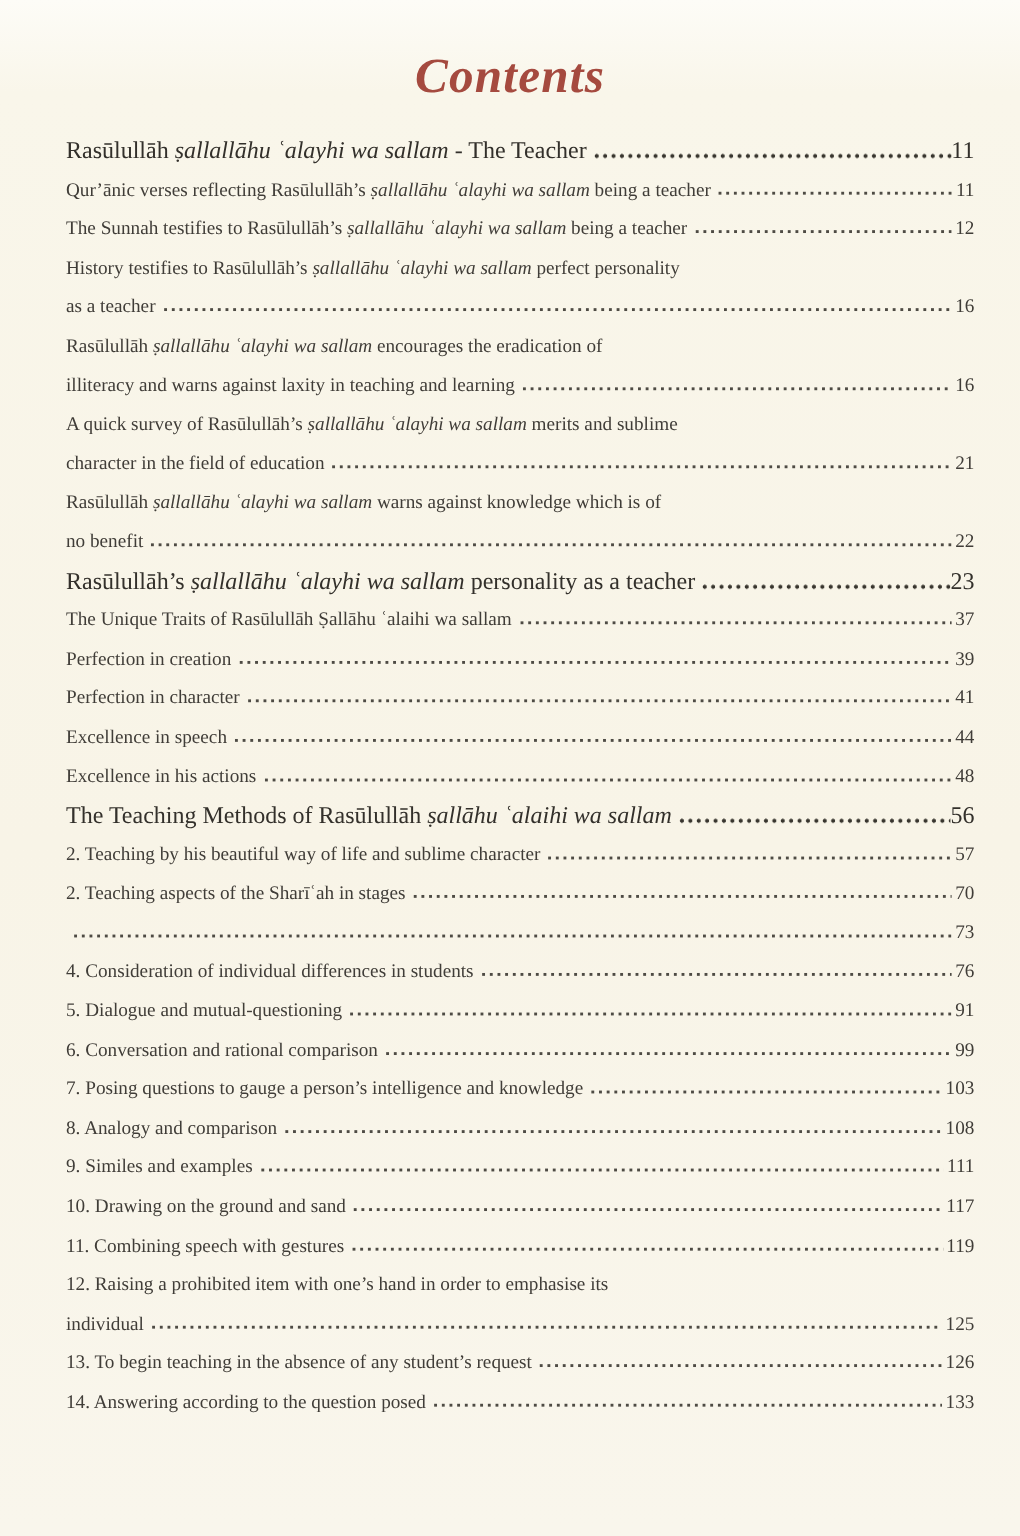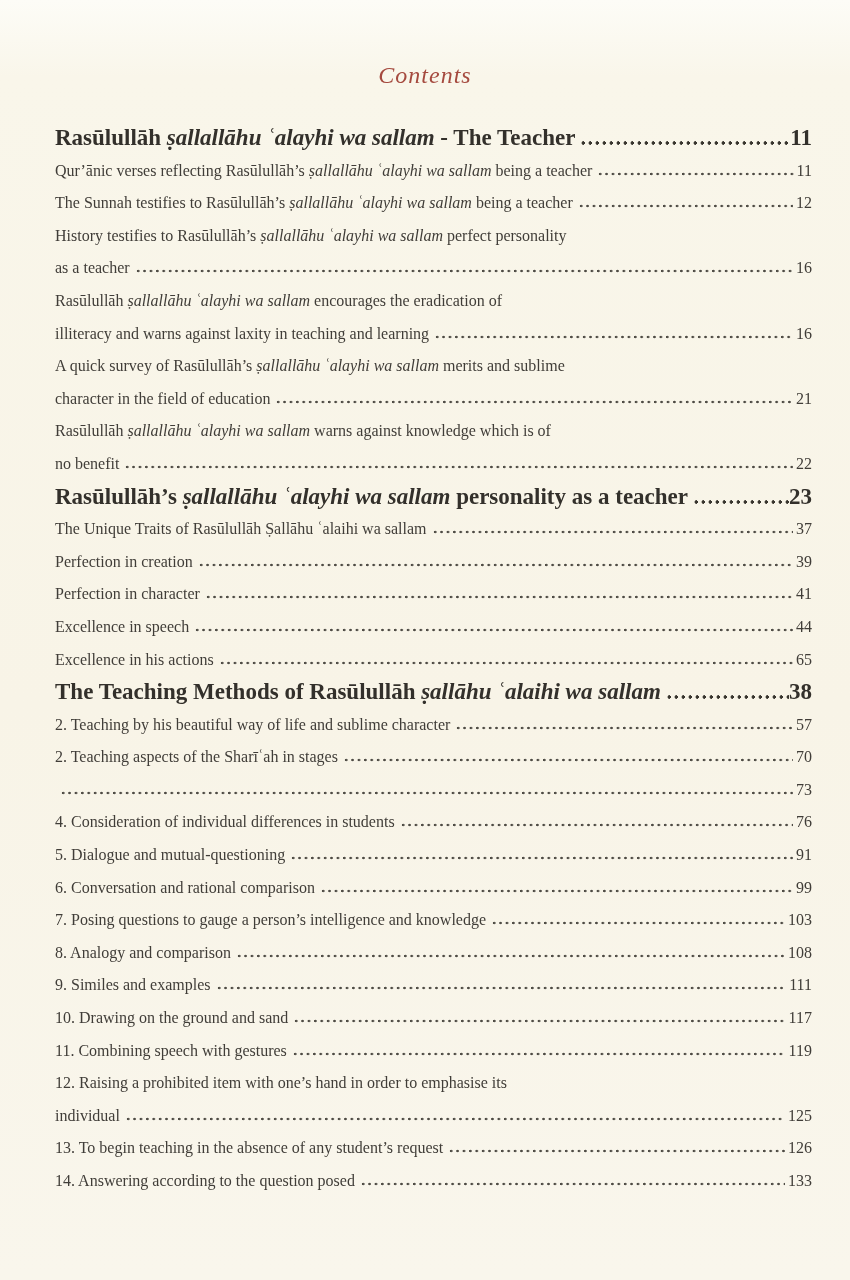--- a/index.html
+++ b/index.html
@@ -11,43 +11,43 @@
     width: 850px;
     height: 1280px;
     box-sizing: border-box;
     background: linear-gradient(180deg, #fdfcf7 0%, #f9f6ea 6%, #f8f4e7 55%, #f9f6ec 100%);
     font-family: "Liberation Serif", "DejaVu Serif", serif;
     color: #403d38;
     overflow: hidden;
   }
   .title {
     margin: 0;
-    padding-top: 52px;
+    padding-top: 40px;
     text-align: center;
-    font-size: 24px;
+    font-size: 41px;
     line-height: 46px;
     font-style: italic;
-    font-weight: 400;
+    font-weight: 700;
     letter-spacing: 1px;
   }
   .toc {
     margin: 24px 38px 0 55px;
   }
   .row {
     display: flex;
     align-items: baseline;
     white-space: nowrap;
     height: 32.6px;
     line-height: 32.6px;
     font-size: 16px;
     overflow: hidden;
   }
   .row.bold {
-    font-weight: bold;
-    font-size: 23px;
+    font-weight: normal;
+    font-size: 20px;
     color: #33302b;
   }
   .it {
     font-style: italic;
   }
   .leader {
     flex: 1 1 auto;
     min-width: 8px;
     height: 4px;
     margin: 0 3px 0 6px;
@@ -139,26 +139,26 @@
         <span class="pagenum">41</span>
       </div>
       <div class="row">
         <span class="entry-text"><span>Excellence in speech </span></span>
         <span class="leader"></span>
         <span class="pagenum">44</span>
       </div>
       <div class="row">
         <span class="entry-text"><span>Excellence in his actions</span></span>
         <span class="leader"></span>
-        <span class="pagenum">65</span>
+        <span class="pagenum">48</span>
       </div>
       <div class="row bold">
         <span class="entry-text"><span>The Teaching Methods of Rasūlullāh </span><span class="it">ṣallāhu ʿalaihi wa sallam</span><span> </span></span>
         <span class="leader"></span>
-        <span class="pagenum">38</span>
+        <span class="pagenum">56</span>
       </div>
       <div class="row">
         <span class="entry-text"><span>2. Teaching by his beautiful way of life and sublime character </span></span>
         <span class="leader"></span>
         <span class="pagenum">57</span>
       </div>
       <div class="row">
         <span class="entry-text"><span>2. Teaching aspects of the Sharīʿah in stages</span></span>
         <span class="leader"></span>
         <span class="pagenum">70</span>

